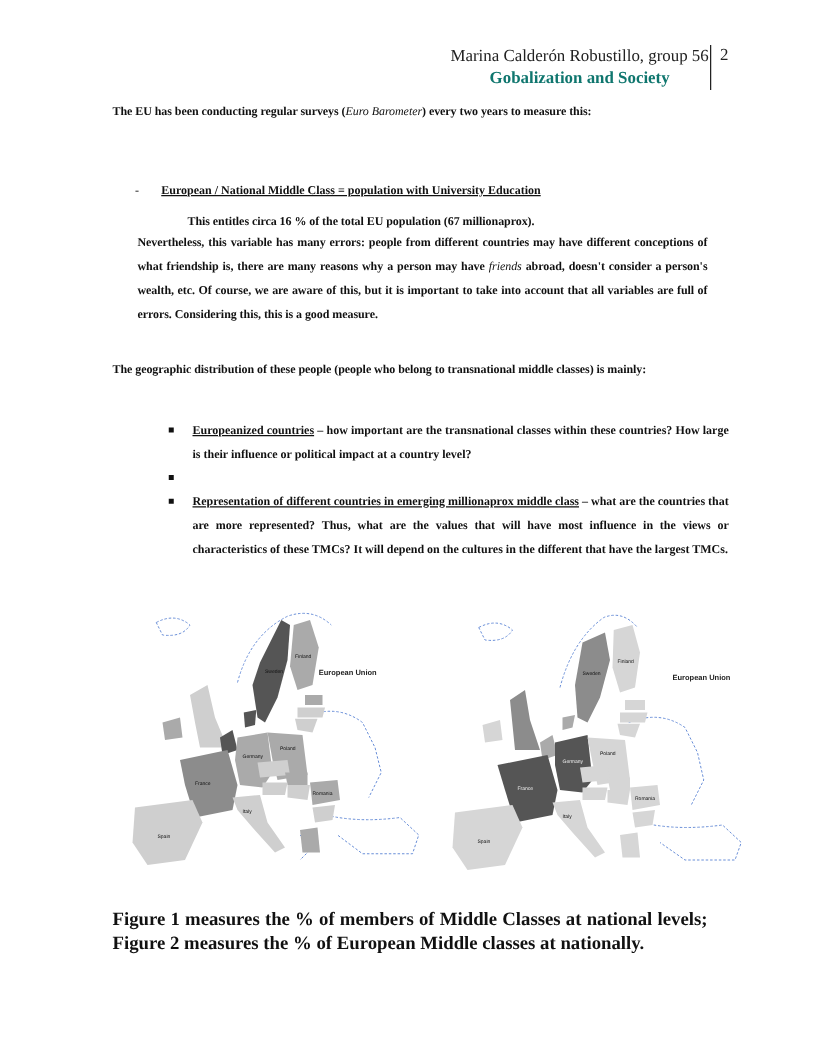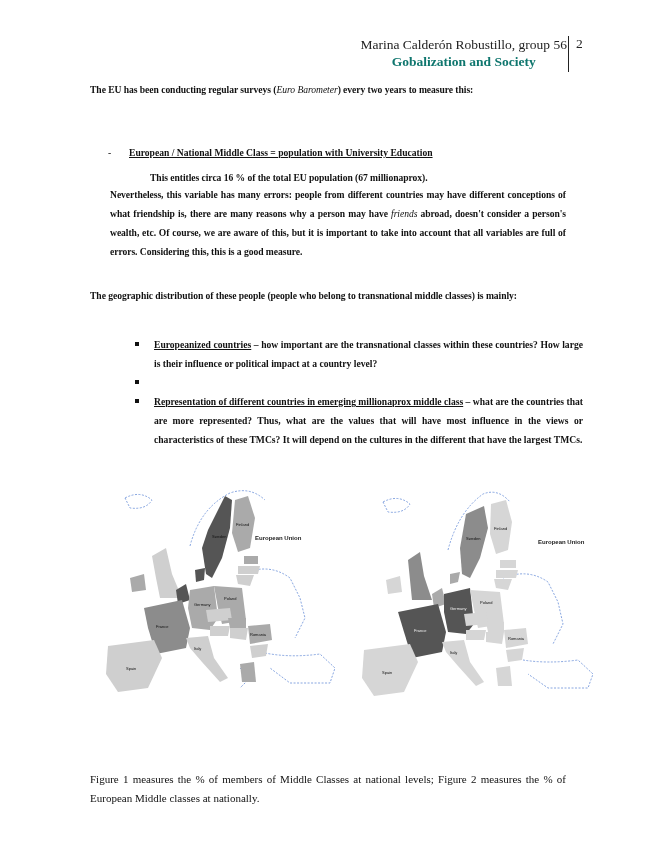--- a/index.html
+++ b/index.html
@@ -20,21 +20,21 @@
   .dash-list { position: absolute; left: 108px; width: 460px; font-size: 9.6px; line-height: 19px; font-weight: bold; }
   .dash-item { position: relative; padding-left: 21px; margin-top: 33px; }
   .dash-item::before { content: "-"; position: absolute; left: 0; top: 0; font-weight: normal; }
 
   .bullet-list { position: absolute; left: 135px; width: 448px; font-size: 9.6px; line-height: 19px; font-weight: bold; }
   .bullet-item { position: relative; padding-left: 19px; text-align: justify; }
   .bullet-item::before { content: ""; position: absolute; left: 0; top: 7px; width: 3.5px; height: 3.5px; background: #111; }
 
   .map { position: absolute; }
   .map svg { display: block; }
-  .caption { position: absolute; left: 90px; top: 770px; width: 476px; font-size: 11px; line-height: 19px; font-weight: normal; text-align: justify; }
+  .caption { position: absolute; left: 90px; top: 727px; width: 476px; font-size: 15px; line-height: 19px; font-weight: bold; text-align: justify; }
 </style>
 </head>
 <body>
 
 <div class="header">
   <div class="line1">Marina Calderón Robustillo, group 56</div>
   <div class="line2">Gobalization and Society</div>
 </div>
 <div class="header-rule"></div>
 <div class="page-num">2</div>

